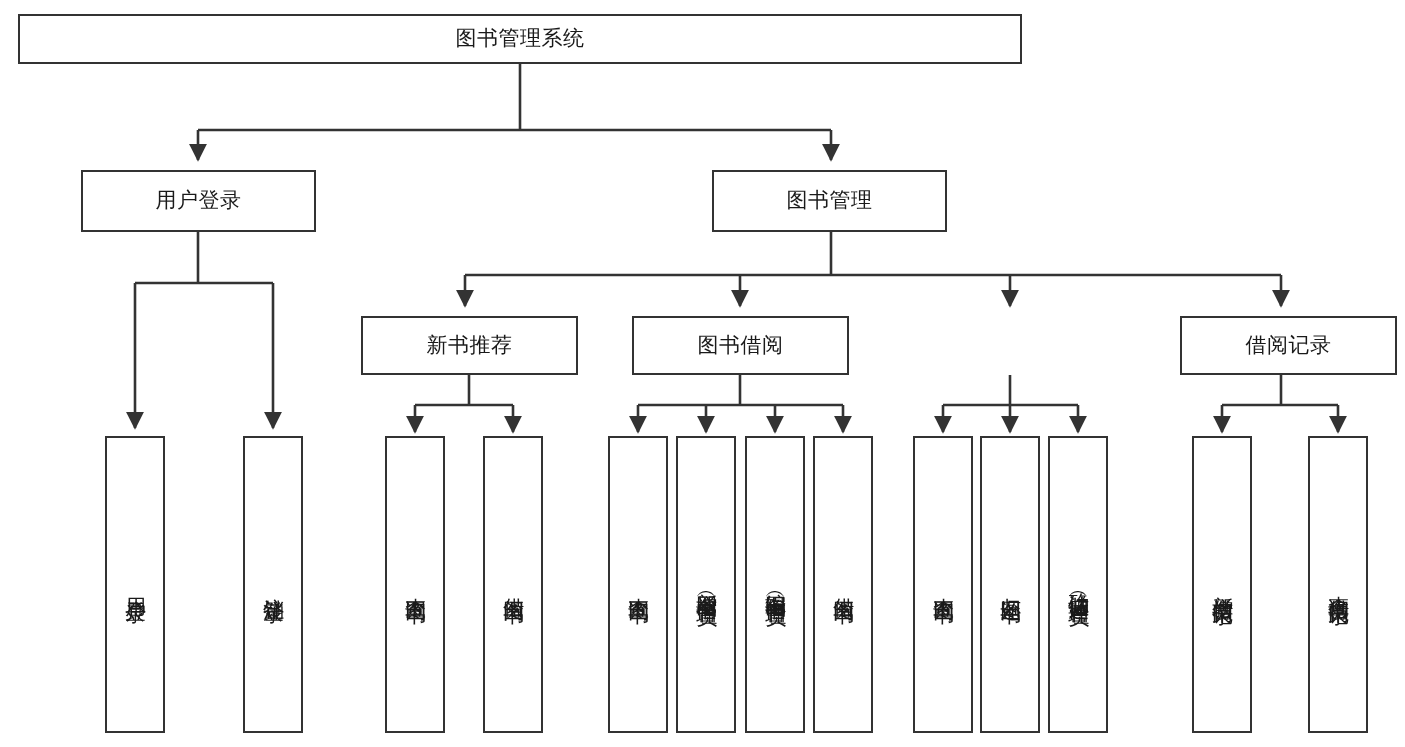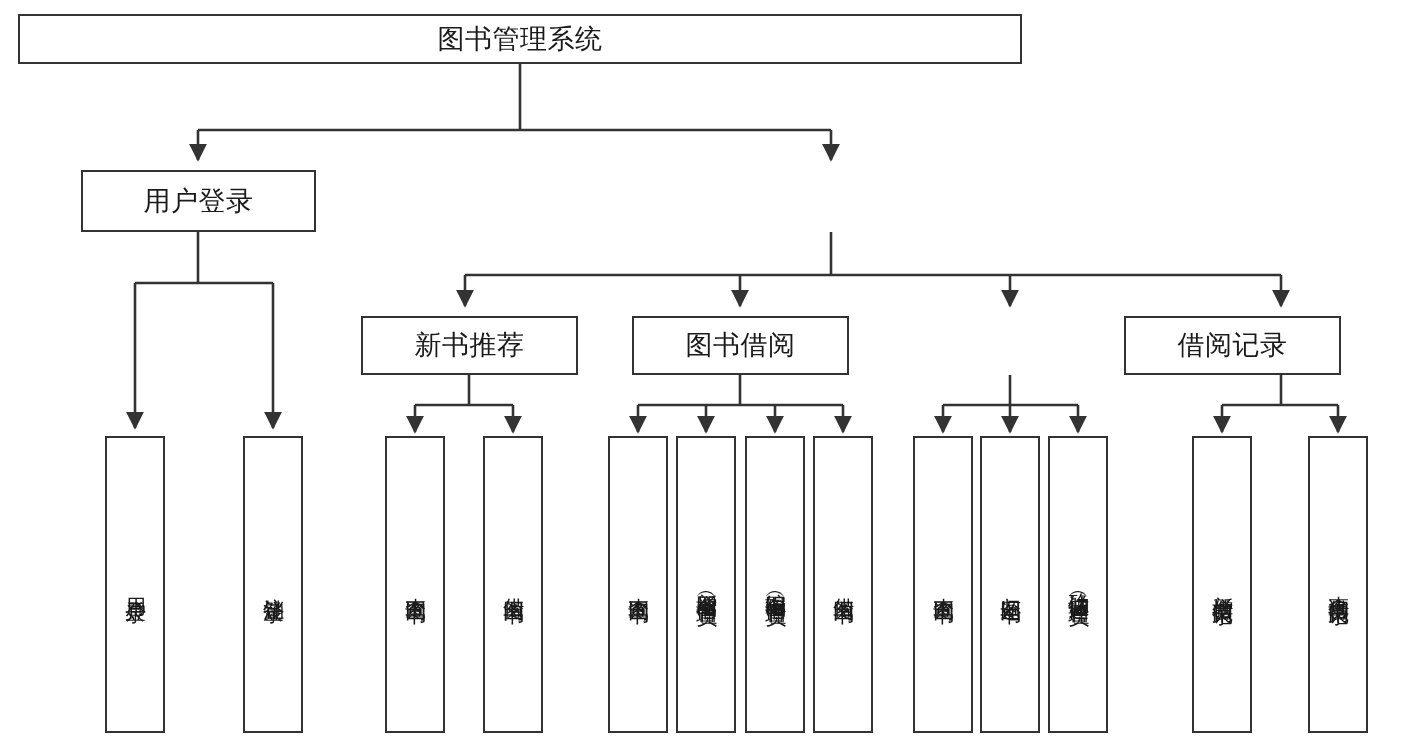--- a/index.html
+++ b/index.html
@@ -30,21 +30,21 @@
     position: absolute;
     box-sizing: border-box;
     background: #ffffff;
     border: 2px solid #333333;
     display: flex;
     align-items: center;
     justify-content: center;
     color: #1a1a1a;
   }
   .node-h {
-    font-size: 27px;
+    font-size: 21px;
     line-height: 1.2;
     letter-spacing: 0.5px;
     white-space: nowrap;
   }
   .node-v {
     font-size: 21px;
     line-height: 1.22;
     writing-mode: vertical-rl;
     text-orientation: upright;
     letter-spacing: 2px;
@@ -116,24 +116,25 @@
       <path d="M 1281 375 L 1281 405"></path>
       <path d="M 1222 405 L 1338 405"></path>
       <path d="M 1222 405 L 1222 432" marker-end="url(#arrow)"></path>
       <path d="M 1338 405 L 1338 432" marker-end="url(#arrow)"></path>
     </g>
   </svg>
 
   <div class="node node-h" style="left:18px; top:14px; width:1004px; height:50px;">图书管理系统</div>
 
   <div class="node node-h" style="left:81px; top:170px; width:235px; height:62px;">用户登录</div>
+  <div class="node node-h" style="left:712px; top:170px; width:235px; height:62px;">图书管理</div>
 
   <div class="node node-h" style="left:632px; top:316px; width:217px; height:59px;">图书借阅</div>
   <div class="node node-h" style="left:361px; top:316px; width:217px; height:59px;">新书推荐</div>
-  <div class="node node-h" style="left:1124px; top:316px; width:217px; height:59px;">借阅记录</div>
+  <div class="node node-h" style="left:1180px; top:316px; width:217px; height:59px;">借阅记录</div>
 
   <div class="node node-v" style="left:105px; top:436px; width:60px; height:297px;">
     <span>用户登录</span>
   </div>
   <div class="node node-v" style="left:243px; top:436px; width:60px; height:297px;">
     <span>注销登录</span>
   </div>
 
   <div class="node node-v" style="left:385px; top:436px; width:60px; height:297px;">
     <span>查询图书</span>

